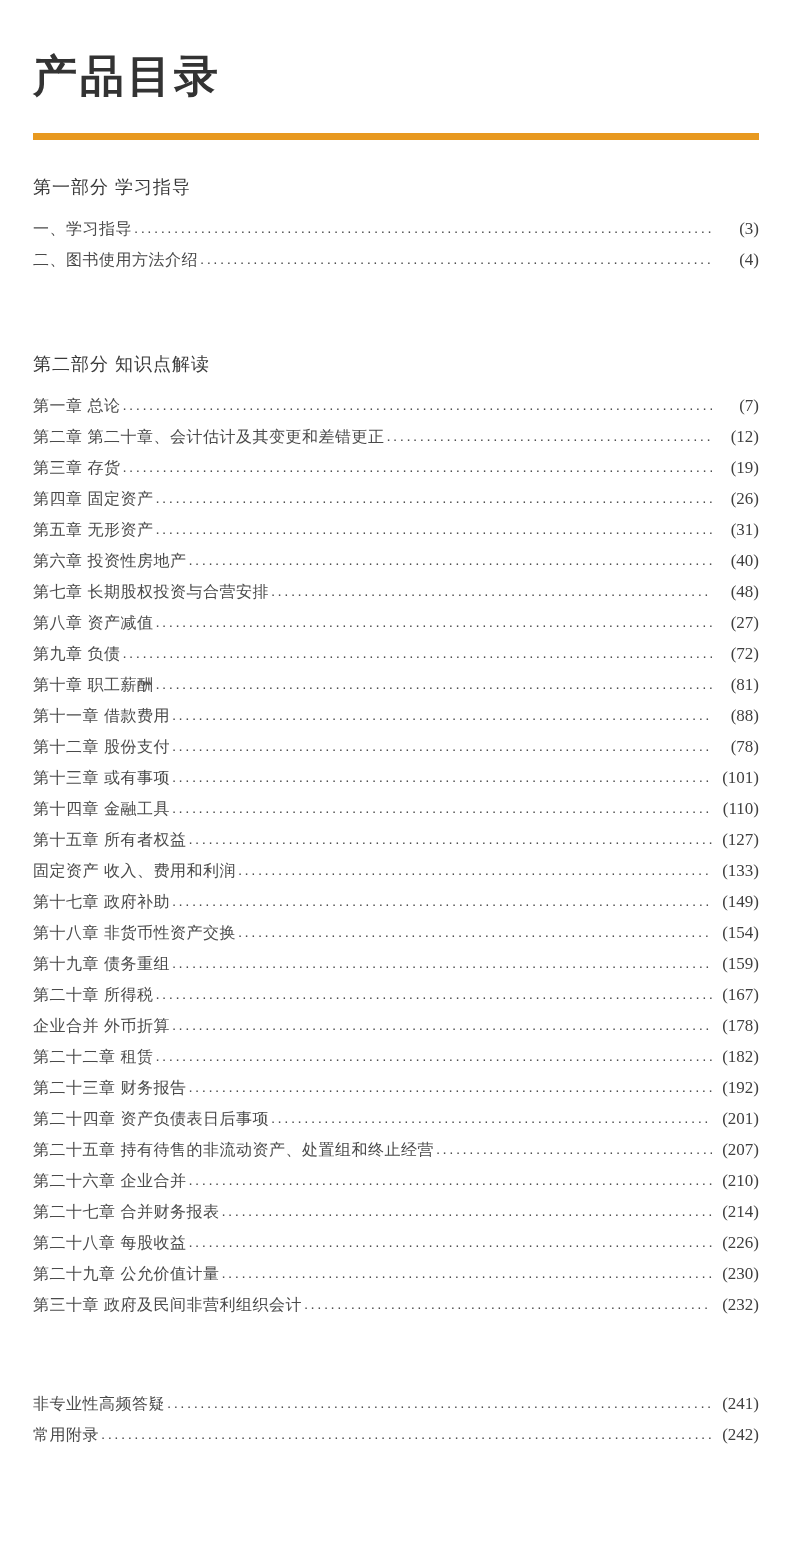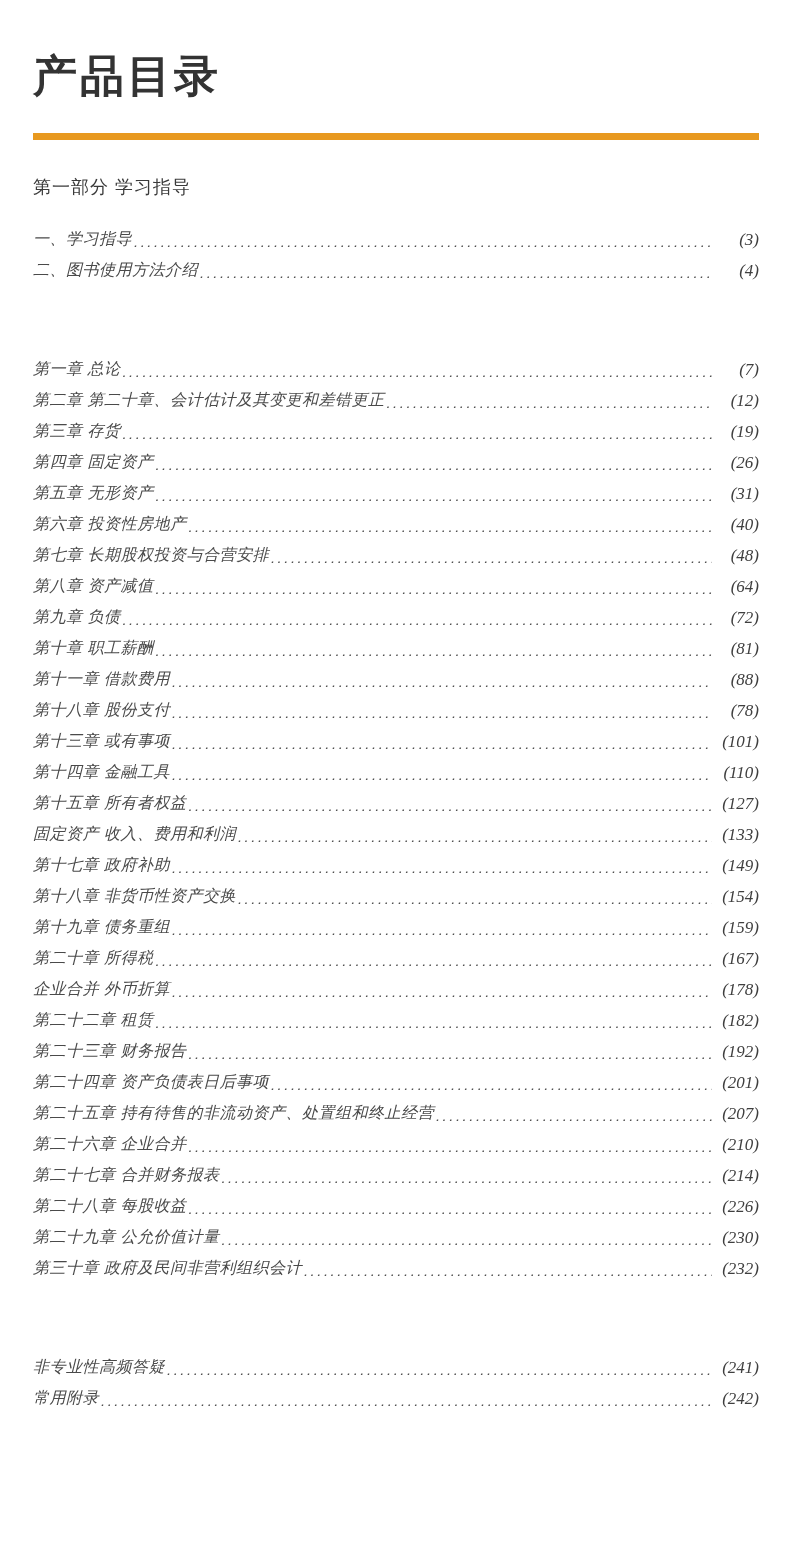--- a/index.html
+++ b/index.html
@@ -34,26 +34,25 @@
     margin: 0;
     font-size: 18px;
     line-height: 30px;
     font-weight: 500;
     color: #3a3a3a;
     letter-spacing: 1px;
   }
   .rows { margin-top: 17px; }
   .toc-row {
     display: flex;
-    align-items: flex-end;
+    align-items: flex-start;
     height: 31px;
     font-size: 16px;
     color: #4a4a4a;
     overflow: hidden;
-    font-style: italic;
   }
   .entry-label {
     white-space: nowrap;
     flex: 0 0 auto;
     letter-spacing: 0.5px;
   }
   .leader-dots {
     flex: 1 1 auto;
     overflow: hidden;
     white-space: nowrap;
@@ -90,20 +89,21 @@
 
   <div class="toc-row">
     <span class="entry-label">二、图书使用方法介绍</span>
     <span class="leader-dots">................................................................................................................................................................................................................................................</span>
     <span class="entry-page">(4)</span>
   </div>
 </div>
   </div>
 
   <div class="section">
+    <h2 class="section-heading">第二部分 知识点解读</h2>
     <div class="rows">
   <div class="toc-row">
     <span class="entry-label">第一章 总论</span>
     <span class="leader-dots">................................................................................................................................................................................................................................................</span>
     <span class="entry-page">(7)</span>
   </div>
 
   <div class="toc-row">
     <span class="entry-label">第二章 第二十章、会计估计及其变更和差错更正</span>
     <span class="leader-dots">................................................................................................................................................................................................................................................</span>
@@ -136,21 +136,21 @@
 
   <div class="toc-row">
     <span class="entry-label">第七章 长期股权投资与合营安排</span>
     <span class="leader-dots">................................................................................................................................................................................................................................................</span>
     <span class="entry-page">(48)</span>
   </div>
 
   <div class="toc-row">
     <span class="entry-label">第八章 资产减值</span>
     <span class="leader-dots">................................................................................................................................................................................................................................................</span>
-    <span class="entry-page">(64)</span>
+    <span class="entry-page">(27)</span>
   </div>
 
   <div class="toc-row">
     <span class="entry-label">第九章 负债</span>
     <span class="leader-dots">................................................................................................................................................................................................................................................</span>
     <span class="entry-page">(72)</span>
   </div>
 
   <div class="toc-row">
     <span class="entry-label">第十章 职工薪酬</span>
@@ -158,21 +158,21 @@
     <span class="entry-page">(81)</span>
   </div>
 
   <div class="toc-row">
     <span class="entry-label">第十一章 借款费用</span>
     <span class="leader-dots">................................................................................................................................................................................................................................................</span>
     <span class="entry-page">(88)</span>
   </div>
 
   <div class="toc-row">
-    <span class="entry-label">第十八章 股份支付</span>
+    <span class="entry-label">第十二章 股份支付</span>
     <span class="leader-dots">................................................................................................................................................................................................................................................</span>
     <span class="entry-page">(78)</span>
   </div>
 
   <div class="toc-row">
     <span class="entry-label">第十三章 或有事项</span>
     <span class="leader-dots">................................................................................................................................................................................................................................................</span>
     <span class="entry-page">(101)</span>
   </div>
 

